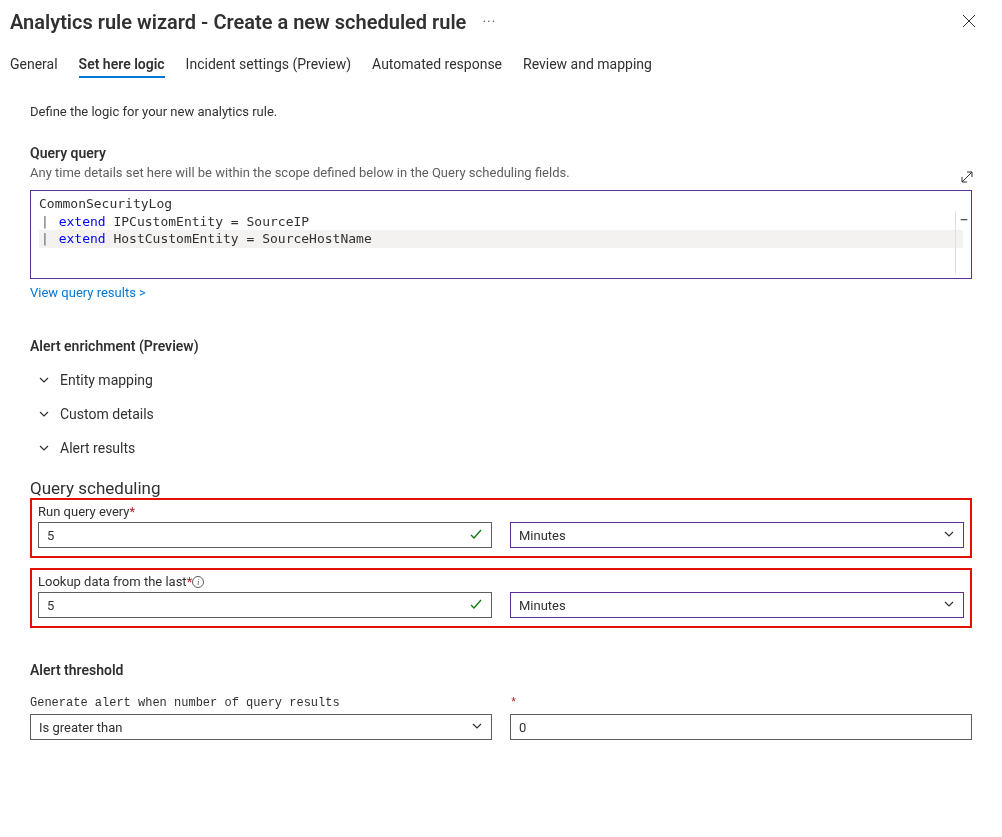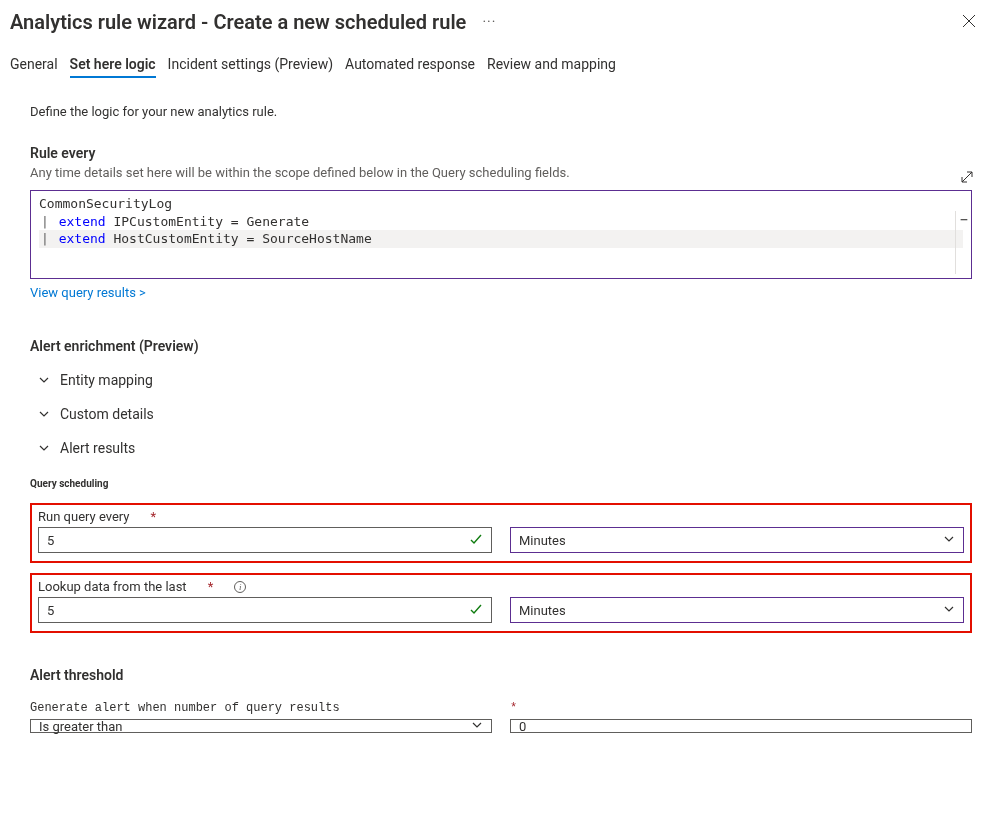--- a/index.html
+++ b/index.html
@@ -38,21 +38,21 @@
     font-weight: 400;
   }
   .close-icon {
     font-size: 14px;
     color: #323130;
     cursor: pointer;
     padding-right: 6px;
   }
   .tabs {
     display: flex;
-    gap: 12px;
+    gap: 21px;
     border-bottom: none;
     margin-top: 18px;
     margin-bottom: 26px;
     padding-left: 0;
   }
   .tab {
     font-size: 14px;
     color: #323130;
     padding-bottom: 4px;
     cursor: pointer;
@@ -138,38 +138,37 @@
     font-size: 14px;
     color: #323130;
   }
   .chev-icon {
     width: 12px;
     display: inline-flex;
     justify-content: center;
   }
   .chev-icon svg { stroke: #323130; }
   .section-heading-sched {
-    font-size: 10px;
-    font-weight: 700;
+    font-size: 17px;
+    font-weight: 400;
     color: #323130;
     margin-top: 22px;
-    margin-bottom: 14px;
   }
   .sched-group {
     border: 2px solid #e30f00;
     padding: 4px 6px 8px 6px;
     margin-bottom: 10px;
   }
   .field-label {
     font-size: 13px;
     color: #323130;
     margin-bottom: 3px;
     display: flex;
     align-items: center;
-    gap: 21px;
+    gap: 0;
   }
   .req { color: #a4262c; }
   .info-icon {
     width: 12px; height: 12px;
     border: 1px solid #605e5c;
     border-radius: 50%;
     display: inline-flex;
     align-items: center;
     justify-content: center;
     font-size: 9px;
@@ -208,21 +207,21 @@
   }
   .thresh-left { flex: 1; }
   .thresh-right { flex: 1; }
   .thresh-label {
     font-size: 12px;
     margin-bottom: 4px;
     display: block;
     font-family: Liberation Mono, monospace;
   }
   .select-box {
-    height: 14px;
+    height: 26px;
     border: 1px solid #605e5c;
     padding: 0 8px;
     display: flex;
     align-items: center;
     justify-content: space-between;
     font-size: 13px;
   }
 </style>
 </head>
 <body>
@@ -245,34 +244,34 @@
     <div class="tab">General</div>
     <div class="tab selected">Set here logic</div>
     <div class="tab">Incident settings (Preview)</div>
     <div class="tab">Automated response</div>
     <div class="tab">Review and mapping</div>
   </div>
 
   <div class="content">
     <div class="description">Define the logic for your new analytics rule.</div>
 
-    <div class="section-heading">Rule every</div>
+    <div class="section-heading">Query query</div>
     <div class="subtext">Any time details set here will be within the scope defined below in the Query scheduling fields.</div>
 
     <div class="query-row">
       <span class="expand-icon">
         <svg width="14" height="14" viewBox="0 0 14 14">
             <line x1="2" y1="12" x2="12" y2="2" stroke="#323130" stroke-width="1"></line>
             <polyline points="7,2 12,2 12,7" fill="none" stroke="#323130" stroke-width="1"></polyline>
             <polyline points="2,7 2,12 7,12" fill="none" stroke="#323130" stroke-width="1"></polyline>
           </svg>
       </span>
       <div class="query-box">
         <div class="line"><span class="id">CommonSecurityLog</span></div>
-        <div class="line"><span class="pipe">|</span> <span class="kw">extend</span><span class="id"> IPCustomEntity = Generate</span></div>
+        <div class="line"><span class="pipe">|</span> <span class="kw">extend</span><span class="id"> IPCustomEntity = SourceIP</span></div>
         <div class="line hl-line"><span class="pipe">|</span> <span class="kw">extend</span><span class="id"> HostCustomEntity = SourceHostName</span></div>
         <div class="minus-marker">−</div>
       </div>
     </div>
     <span class="link">View query results  &gt;</span>
 
     <div class="spacer-lg"></div>
 
     <div class="section-heading">Alert enrichment (Preview)</div>
     <div style="height:14px"></div>

